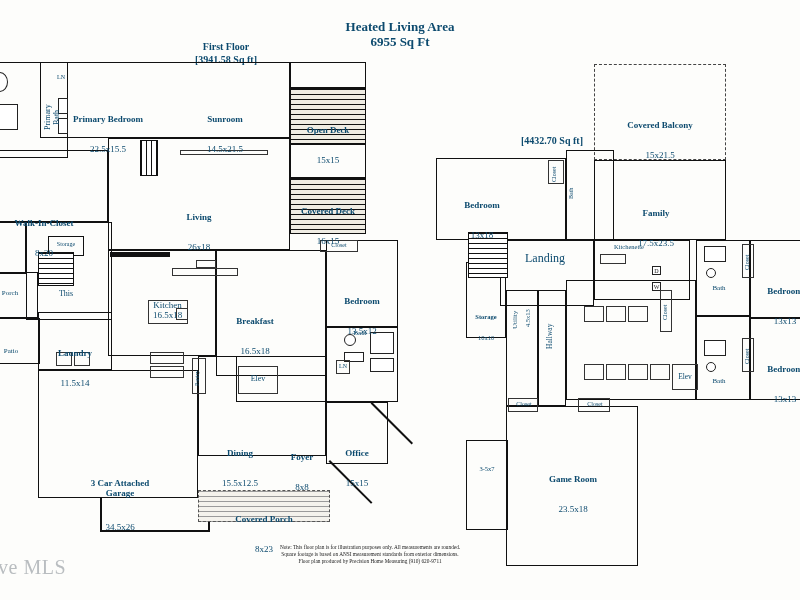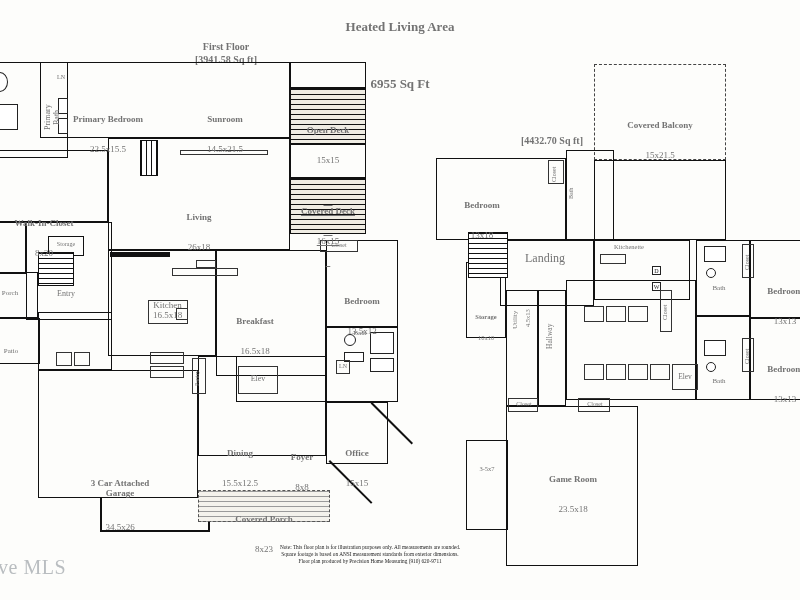--- a/index.html
+++ b/index.html
@@ -18,21 +18,21 @@
     position: relative;
     width: 800px;
     height: 600px;
     background: #fdfdfb;
   }
   .txt {
     position: absolute;
     white-space: pre;
     line-height: 1.12;
     text-align: center;
-    color: #737373;
+    color: #0c4a6e;
   }
   .room {
     font-size: 9px;
   }
   .room .rn {
     display: block;
     font-weight: 600;
   }
   .room .rd {
     display: block;
@@ -150,21 +150,21 @@
     text-align: center;
     box-sizing: border-box;
   }
 </style>
 </head>
 <body>
 
 <div id="stage">
 
   <div class="txt title-main" style="left:300px; top:20px; width:200px;">Heated Living Area</div>
-  <div class="txt title-main" style="left:300px; top:35px; width:200px;margin-top:42px;">6955 Sq Ft</div>
+  <div class="txt title-main" style="left:300px; top:35px; width:200px;">6955 Sq Ft</div>
 
   <div class="txt floor-title" style="left:136px; top:41px; width:180px;">First Floor</div>
   <div class="txt floor-title" style="left:136px; top:54px; width:180px;">[3941.58 Sq ft]</div>
 
   <div class="txt floor-title" style="left:462px; top:135px; width:180px;">[4432.70 Sq ft]</div>
 
   <div class="box" style="left:-12px; top:62px; width:80px; height:96px;"></div>
   <div class="box" style="left:40px; top:62px; width:250px; height:76px;"></div>
   <div class="box" style="left:-12px; top:150px; width:120px; height:72px;"></div>
   <div class="box" style="left:108px; top:138px; width:182px; height:112px;"></div>
@@ -239,40 +239,40 @@
   <div class="txt room" style="left:180px; top:94px; width:90px;">
     <span class="rn">Sunroom</span>
     <span class="rd">14.5x21.5</span>
   </div>
 
   <div class="txt room" style="left:288px; top:105px; width:80px;">
     <span class="rn">Open Deck</span>
     <span class="rd">15x15</span>
   </div>
 
-  <div class="txt room" style="left:286px; top:186px; width:84px;text-decoration:underline;">
+  <div class="txt room" style="left:286px; top:186px; width:84px;">
     <span class="rn">Covered Deck</span>
     <span class="rd">16x15</span>
   </div>
 
   <div class="txt room" style="left:-4px; top:198px; width:96px;">
     <span class="rn">Walk-In-Closet</span>
     <span class="rd">8x20</span>
   </div>
 
   <div class="txt room" style="left:164px; top:192px; width:70px;">
     <span class="rn">Living</span>
     <span class="rd">26x18</span>
   </div>
 
   <div class="txt tiny" style="left:48px; top:241px; width:36px;">Storage</div>
 
   <div class="txt tiny vert" style="left:-8px; top:240px; width:10px; height:44px;">Platform</div>
   <div class="txt small" style="left:-14px; top:290px; width:48px;">Porch</div>
-  <div class="txt small" style="left:40px; top:290px; width:52px; font-size:8px;">Entry</div>
+  <div class="txt small" style="left:40px; top:290px; width:52px; font-size:8px;">This</div>
 
   <div class="txt room" style="left:118px; top:290px; width:90px; font-size:9px;">
     <span style="display:inline">Kitchen</span>
     <span style="display:inline">16.5x18</span>
   </div>
 
   <div class="txt room" style="left:210px; top:296px; width:90px;">
     <span class="rn">Breakfast</span>
     <span class="rd">16.5x18</span>
   </div>
@@ -280,20 +280,24 @@
   <div class="txt room" style="left:326px; top:276px; width:72px;">
     <span class="rn">Bedroom</span>
     <span class="rd">13.5x12</span>
   </div>
 
   <div class="txt tiny" style="left:320px; top:242px; width:38px;">Closet</div>
   <div class="txt tiny" style="left:348px; top:330px; width:24px; font-size:7px;">Bath</div>
   <div class="txt tiny" style="left:336px; top:363px; width:14px;">LN</div>
   <div class="txt tiny" style="left:54px; top:74px; width:14px;">LN</div>
 
+  <div class="txt room" style="left:40px; top:328px; width:70px;">
+    <span class="rn">Laundry</span>
+    <span class="rd">11.5x14</span>
+  </div>
 
   <div class="txt small" style="left:-12px; top:348px; width:46px;">Patio</div>
   <div class="txt tiny vert" style="left:194px; top:362px; width:10px; height:32px;">Pantry</div>
   <div class="txt small" style="left:240px; top:375px; width:36px; font-size:8px;">Elev</div>
 
   <div class="txt room" style="left:200px; top:428px; width:80px;">
     <span class="rn">Dining</span>
     <span class="rd">15.5x12.5</span>
   </div>
 
@@ -370,20 +374,24 @@
   </div>
 
   <div class="txt room" style="left:440px; top:180px; width:84px;">
     <span class="rn">Bedroom</span>
     <span class="rd">13x18</span>
   </div>
 
   <div class="txt tiny vert" style="left:551px; top:162px; width:10px; height:24px;">Closet</div>
   <div class="txt tiny vert" style="left:568px; top:182px; width:10px; height:22px;">Bath</div>
 
+  <div class="txt room" style="left:602px; top:188px; width:108px;">
+    <span class="rn">Family</span>
+    <span class="rd">17.5x23.5</span>
+  </div>
 
   <div class="txt room" style="left:512px; top:252px; width:66px; font-size:12px;">Landing</div>
   <div class="txt tiny" style="left:598px; top:243px; width:62px; font-size:6.5px;">Kitchenette</div>
 
   <div class="txt room" style="left:466px; top:298px; width:40px; font-size:6.5px;">
     <span class="rn">Storage</span>
     <span class="rd">10x10</span>
   </div>
 
   <div class="txt tiny vert" style="left:512px; top:300px; width:10px; height:40px; font-size:7px;">Utility</div>

